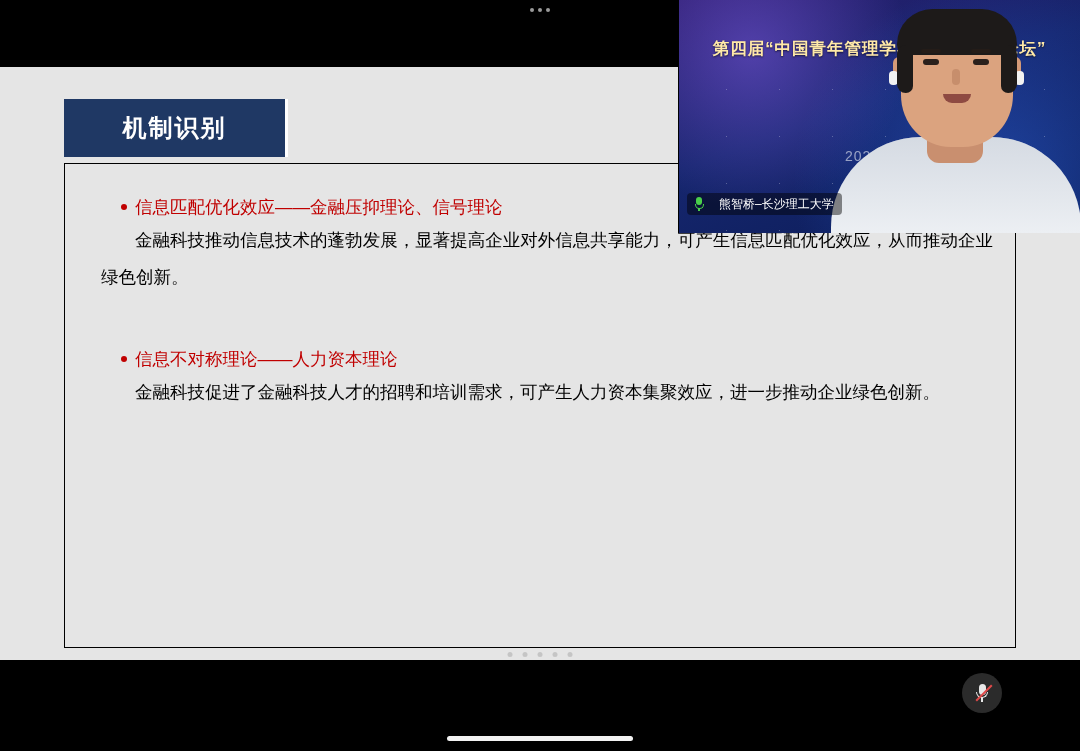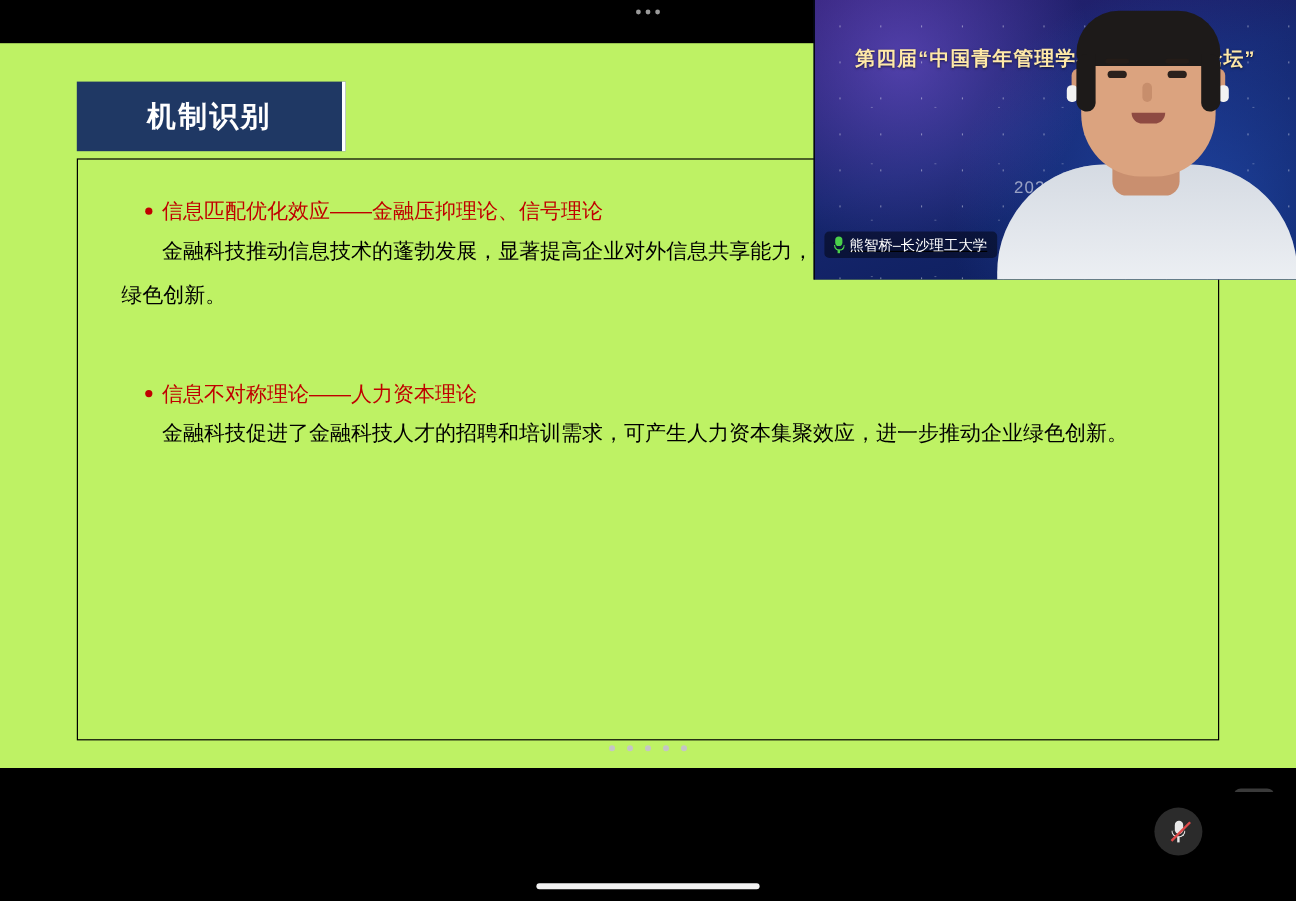--- a/index.html
+++ b/index.html
@@ -37,24 +37,24 @@
     display: block;
     width: 4px; height: 4px;
     border-radius: 50%;
     background: #9a9a9a;
   }
 
   
   .slide {
     position: absolute;
     left: 0;
-    top: 36px;
+    top: 67px;
     width: 1080px;
     height: 604px;
-    background: #bef264;
+    background: #e5e5e5;
   }
 
   
   .slide-title {
     position: absolute;
     left: 64px;
     top: 32px;
     width: 224px;
     height: 58px;
     background: #1f3864;
@@ -320,22 +320,21 @@
   .pip-name {
     position: absolute;
     left: 8px;
     bottom: 18px;
     height: 22px;
     padding: 0 8px 0 6px;
     background: rgba(0,0,0,0.45);
     border-radius: 4px;
     display: flex;
     align-items: center;
-    gap: 3px;
-    text-decoration: underline;
+    gap: 14px;
   }
   .pip-name .label {
     color: #ffffff;
     font-size: 12px;
     white-space: nowrap;
   }
   .mic-mini {
     width: 12px; height: 14px;
     position: relative;
     flex: 0 0 auto;

